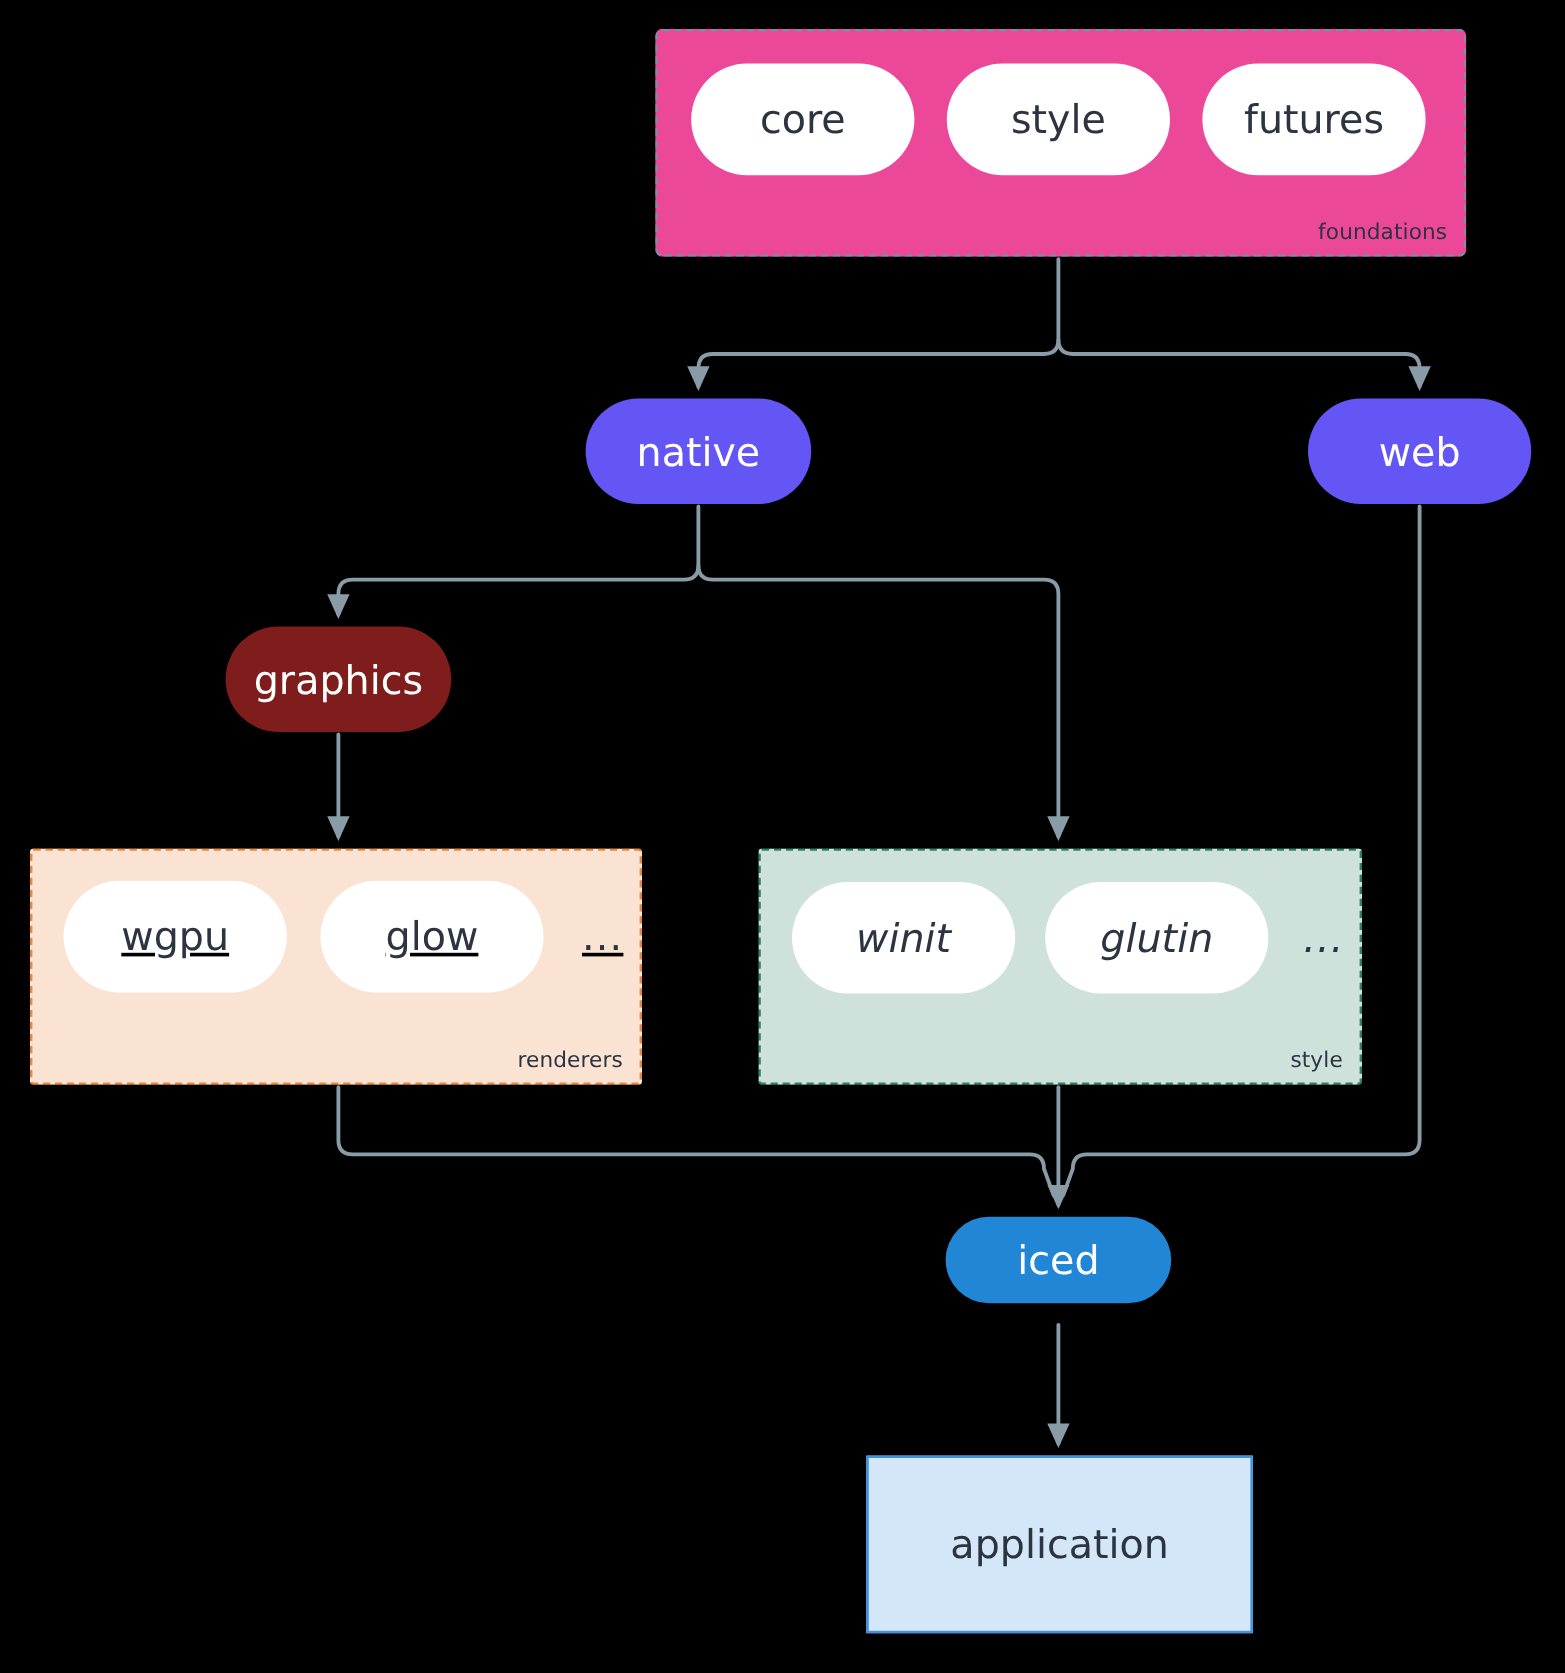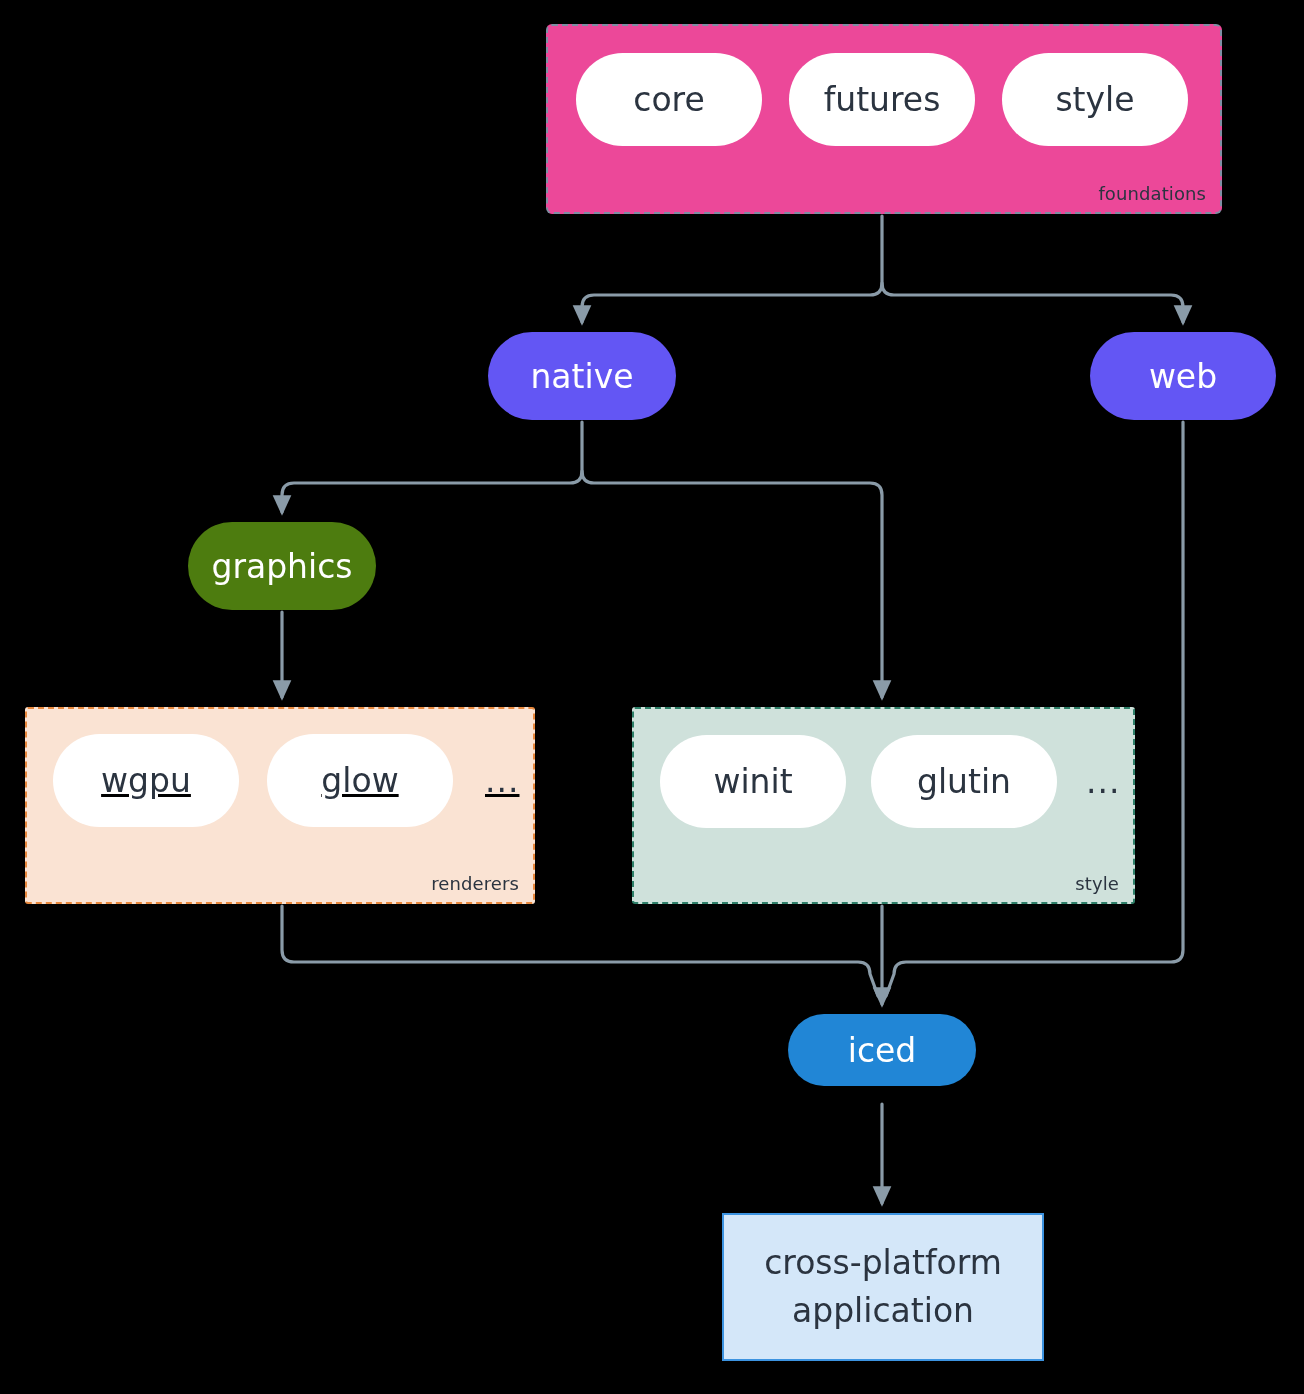--- a/index.html
+++ b/index.html
@@ -61,21 +61,21 @@
     border-radius: 3px;
   }
   #grp-renderers .group-items { left: 26px; top: 25px; gap: 28px; text-decoration: underline; }
 
   #grp-shells {
     left: 632px; top: 707px; width: 503px; height: 197px;
     background: #CFE1DB;
     border: 2px dashed #2E8069;
     border-radius: 3px;
   }
-  #grp-shells .group-items { left: 26px; top: 26px; gap: 25px; }
+  #grp-shells .group-items { left: 26px; top: 26px; gap: 25px; font-style: italic; }
 
   
   .pill-white {
     background: #FFFFFF;
     border-radius: 48px;
     height: 93px;
     min-width: 186px;
     display: flex;
     align-items: center;
     justify-content: center;
@@ -98,21 +98,21 @@
     box-sizing: border-box;
     display: flex;
     align-items: center;
     justify-content: center;
     color: #FFFFFF;
     font-size: 33px;
     border-radius: 60px;
   }
   #node-native { left: 488px; top: 332px; width: 188px; height: 88px; background: #6356F4; }
   #node-web    { left: 1090px; top: 332px; width: 186px; height: 88px; background: #6356F4; }
-  #node-graphics { left: 188px; top: 522px; width: 188px; height: 88px; background: #4d7c0f; }
+  #node-graphics { left: 188px; top: 522px; width: 188px; height: 88px; background: #7f1d1d; }
   #node-iced   { left: 788px; top: 1014px; width: 188px; height: 72px; background: #2186D6; }
 
   #node-app {
     position: absolute;
     left: 722px; top: 1213px; width: 322px; height: 148px;
     background: #D4E7F9;
     border: 2px solid #3C93E0;
     border-radius: 0;
     box-sizing: border-box;
     display: flex;
@@ -155,24 +155,24 @@
       <path d="M 882 1104 L 882 1203" marker-end="url(#arrow)"></path>
     </g>
   </svg>
 
   <div class="group" id="grp-foundations">
     <div class="group-items">
       <div class="pill-white">
         <span>core</span>
       </div>
       <div class="pill-white">
+        <span>style</span>
+      </div>
+      <div class="pill-white">
         <span>futures</span>
-      </div>
-      <div class="pill-white">
-        <span>style</span>
       </div>
     </div>
     <div class="group-label">foundations</div>
   </div>
 
   <div class="node" id="node-native">
     <span>native</span>
   </div>
   <div class="node" id="node-web">
     <span>web</span>
@@ -206,17 +206,16 @@
       <div class="ellipsis">...</div>
     </div>
     <div class="group-label">style</div>
   </div>
 
   <div class="node" id="node-iced">
     <span>iced</span>
   </div>
 
   <div id="node-app">
-    <span>cross-platform</span>
     <span>application</span>
   </div>
 
 </div>
 
 </body></html>

